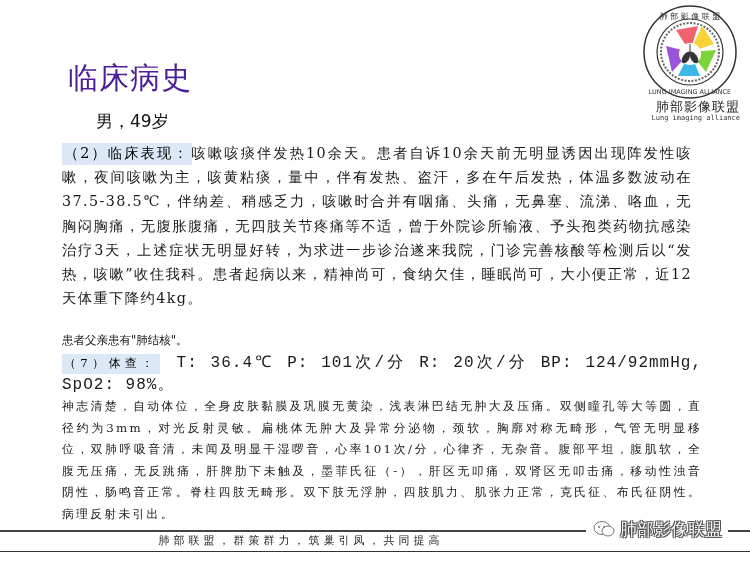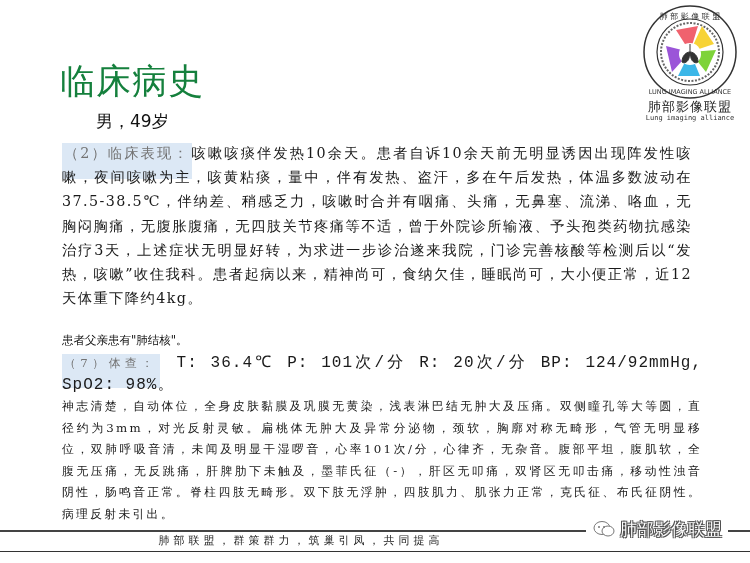--- a/index.html
+++ b/index.html
@@ -3,49 +3,49 @@
   <meta charset="utf-8">
   <style>
     html, body { margin:0; padding:0; }
     body {
       width:750px; height:563px; position:relative; overflow:hidden;
       background:#ffffff;
       font-family: "DejaVu Serif", "Liberation Serif", serif;
       color:#1a1a1a;
     }
     .title {
-      position:absolute; left:60px; top:58px;
+      position:absolute; left:68px; top:58px;
       font-family: "DejaVu Sans", "Liberation Sans", sans-serif;
-      font-size:35px; font-weight:400; color:#15803d; letter-spacing:1px;
+      font-size:30px; font-weight:400; color:#4c1d95; letter-spacing:1px;
     }
     .subtitle {
       position:absolute; left:72px; top:110px;
       font-family: "DejaVu Sans", "Liberation Sans", sans-serif;
       font-size:17px; color:#111;margin-left:24px;
     }
     .logo {
       position:absolute; left:640px; top:4px; width:100px; height:118px;
-      text-align:center;
+      text-align:right;
     }
     .logo svg { display:block; margin:0 auto; }
     .logo-cn {
       font-family: "DejaVu Serif", serif; font-size:13px; color:#222;
       margin-top:0px; line-height:14px; letter-spacing:1px;
     }
     .logo-en {
       font-family: "DejaVu Sans Mono", monospace; font-size:7px; color:#333; line-height:9px;
     }
     .para {
       position:absolute; left:62px; width:630px;
       font-size:14.3px; line-height:24.2px; letter-spacing:1.4px;
       text-align:justify;
     }
     .p1 { top:141px; }
     .label-hl {
-      background:#dce8f5; color:#737373; padding:2px 2px 18px 2px;
+      background:#dce8f5; color:#000000; padding:2px 2px 4px 2px;
     }
     .family {
       position:absolute; left:62px; top:333px;
       font-family: "DejaVu Sans", "Liberation Sans", sans-serif;
       font-size:11.5px; color:#111;
     }
     .p2 {
       top:353px; font-size:11.8px; line-height:21.5px; letter-spacing:2.3px; width:640px;
     }
     .vitals { letter-spacing:1px; font-family: "Liberation Mono","DejaVu Sans Mono", monospace; font-size:16px;padding-left:17px; }

